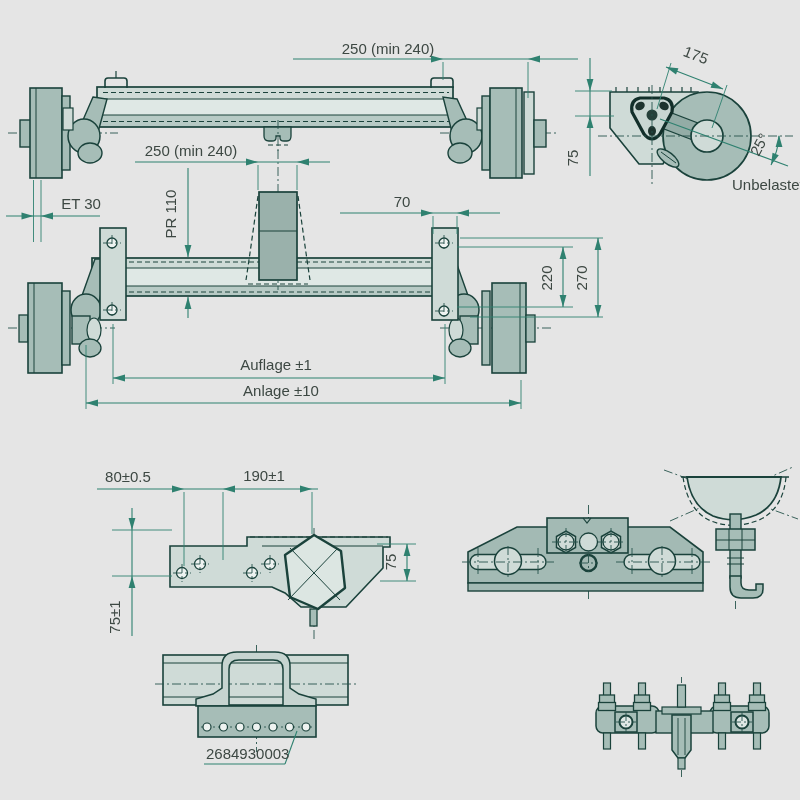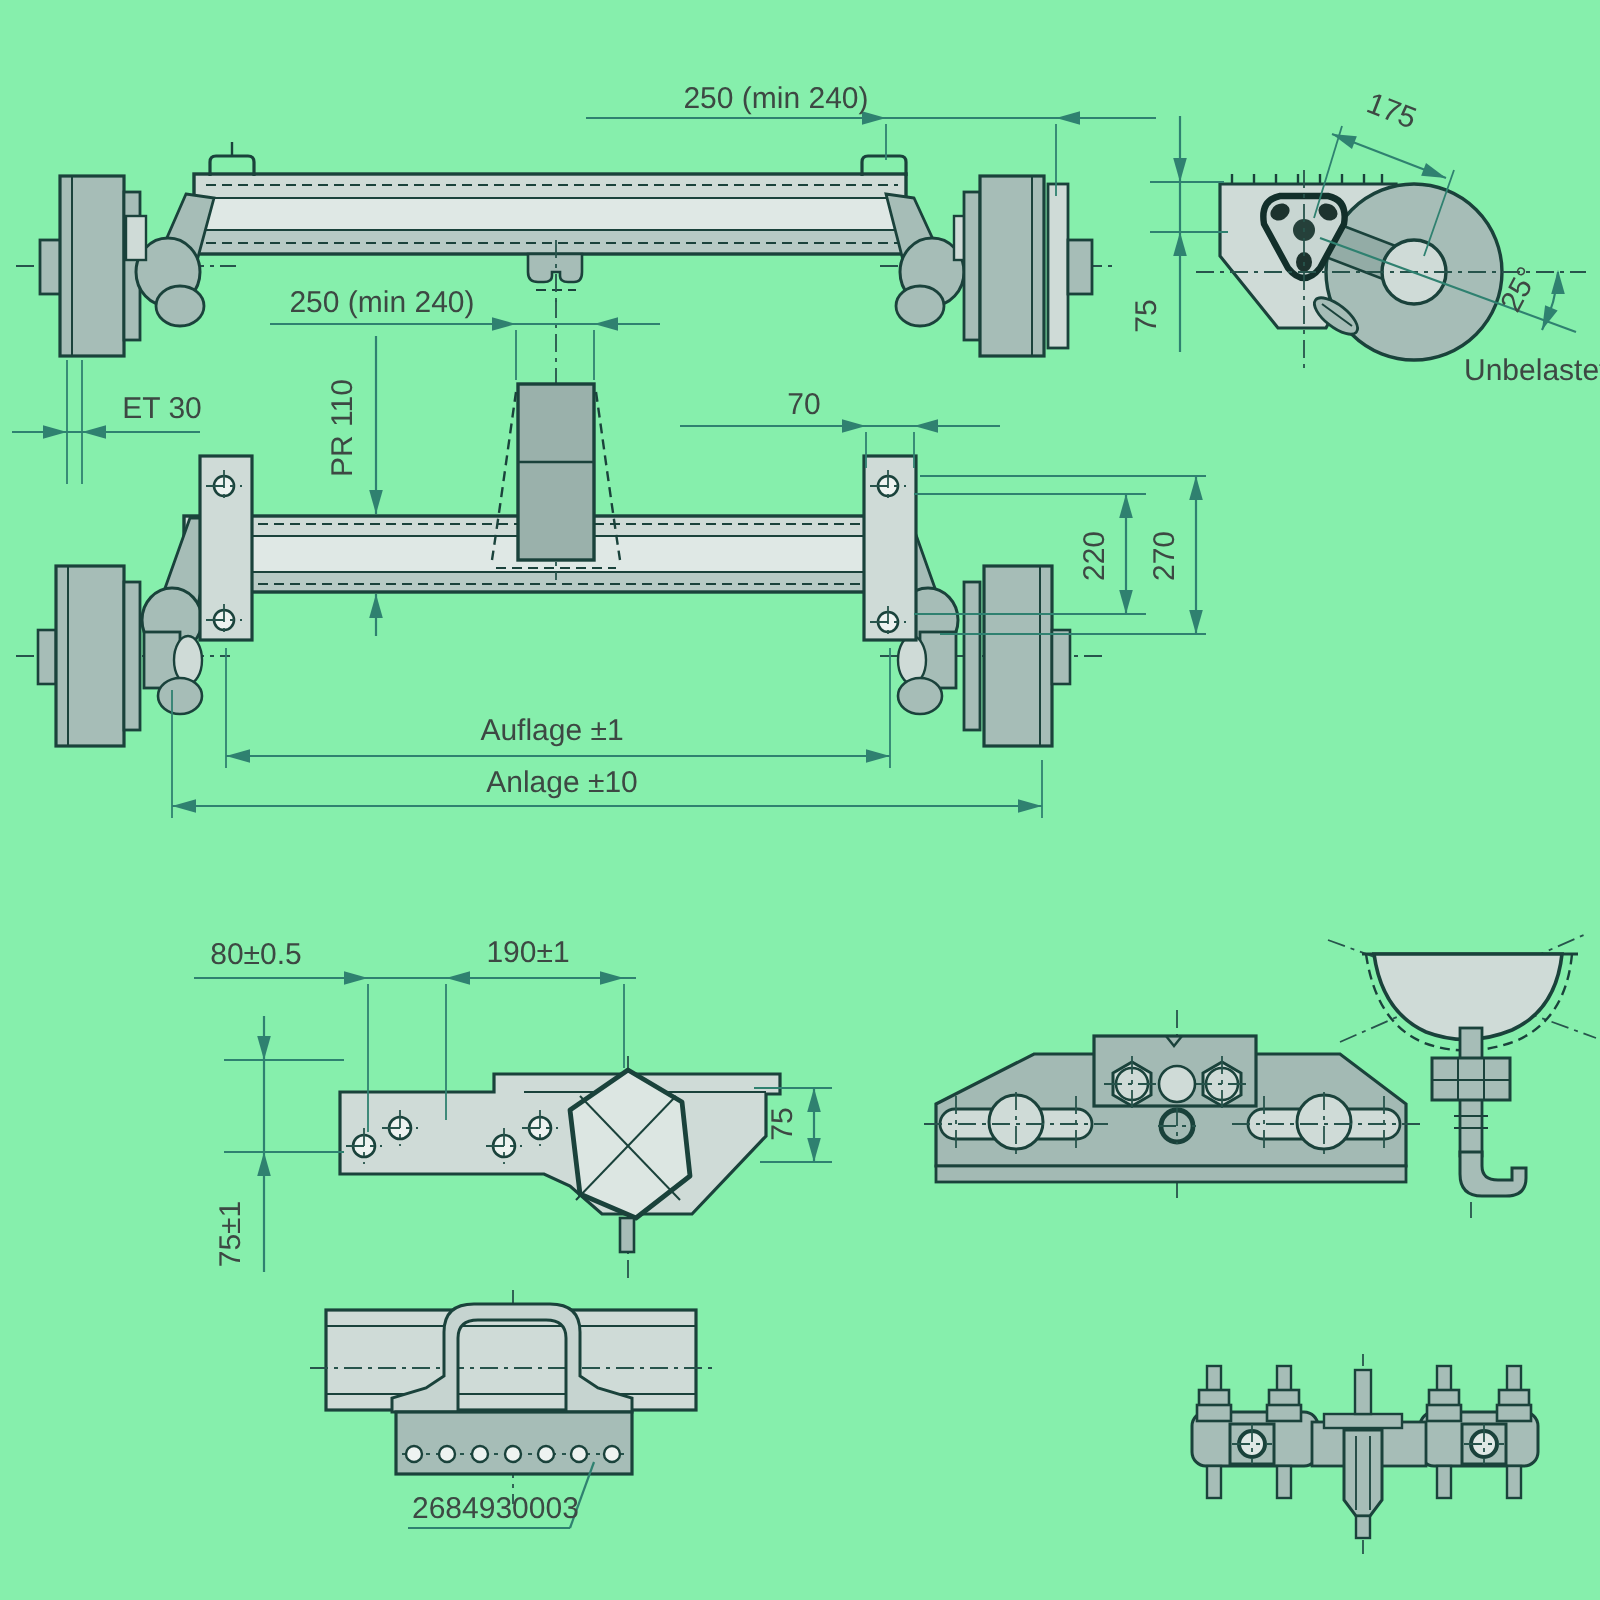--- a/index.html
+++ b/index.html
@@ -1,16 +1,16 @@
 <!DOCTYPE html>
 <html><head>
 <meta charset="utf-8">
 <style>
   html,body { margin:0; padding:0; background:#ffffff; }
-  .page { width:800px; height:800px; background:#86efac; position:relative; font-family:"Liberation Sans", sans-serif; }
+  .page { width:800px; height:800px; background:#e5e5e5; position:relative; font-family:"Liberation Sans", sans-serif; }
   svg text { font-family:"Liberation Sans", sans-serif; font-size:15px; fill:#3d4843; }
   .ol  { fill:none; stroke:#1a423b; }
   .fl  { fill:#cfdbd7; stroke:#1a423b; }
   .fm  { fill:#a6bdb7; stroke:#1a423b; }
   .fd  { fill:#93aca6; stroke:#1a423b; }
   .fw  { fill:#eef3f1; stroke:#1a423b; }
   .dim { stroke:#2f8170; fill:none; stroke-width:1.1; }
   .dime{ stroke:#2f8170; fill:none; stroke-width:0.9; }
   .dima{ fill:#2f8170; stroke:none; }
   .hid { stroke:#1a423b; fill:none; stroke-dasharray:5 3; }

